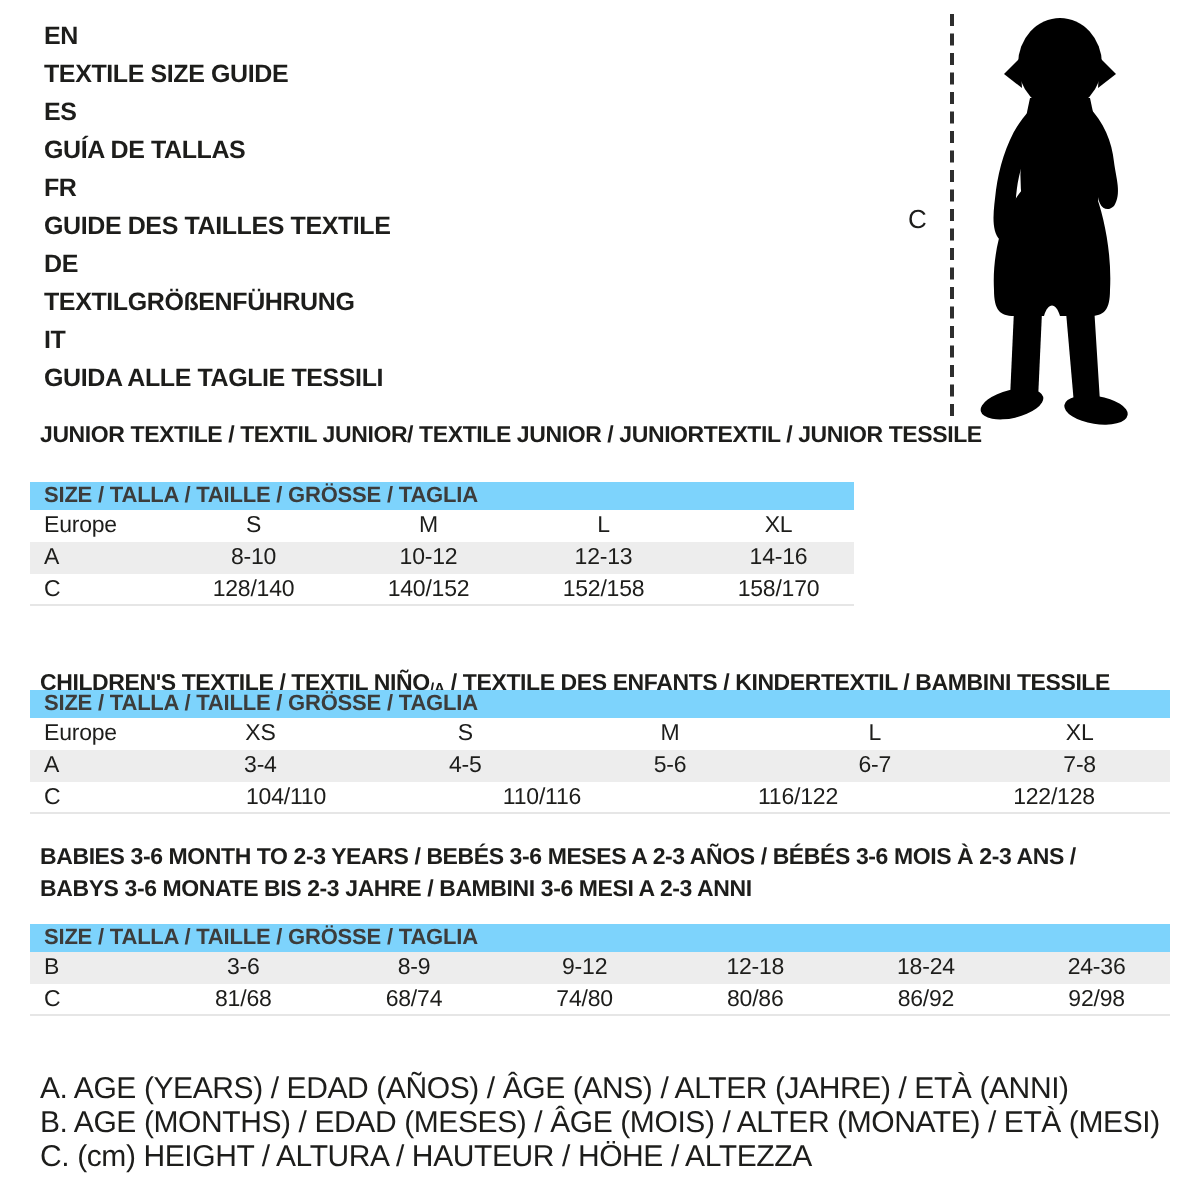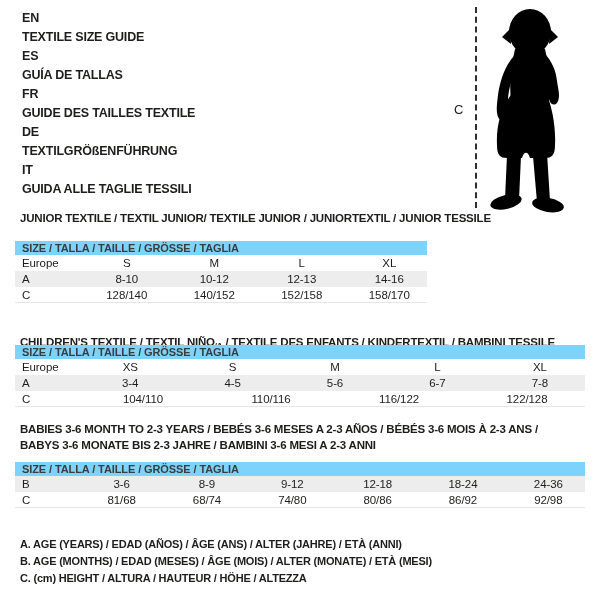--- a/index.html
+++ b/index.html
@@ -28,21 +28,21 @@
   .tbl-bar { height:14px; background:#7dd3fc; color:#3c3c3b; font-size:11px; line-height:14px; padding-left:7px; font-weight:700; }
   .tbl-row { display:flex; height:16px; line-height:16px; align-items:center;gap:12px; }
   .tbl-row.stripe { background:#ededed; }
   .tbl-row.last { border-bottom:1px solid #e6e6e6; }
   .cell-label { padding-left:7px; }
   .t1 .cell-label { width:62px; }
   .t2 .cell-label, .t3 .cell-label { width:58px; }
   .cell { flex:1; text-align:center; }
   
   .footnotes { position:absolute; left:20px; top:536px; }
-  .footnote { font-size:11px; font-weight:700; line-height:17px; letter-spacing:-0.2px; white-space:nowrap; }
+  .footnote { font-size:15px; font-weight:400; line-height:17px; letter-spacing:-0.2px; white-space:nowrap; }
 </style>
 </head>
 <body>
 
 <div class="lang-list">
   <div class="lang-row">
     <span class="lang-code">EN</span>
     <span class="lang-title">TEXTILE SIZE GUIDE</span>
   </div>
   <div class="lang-row">

